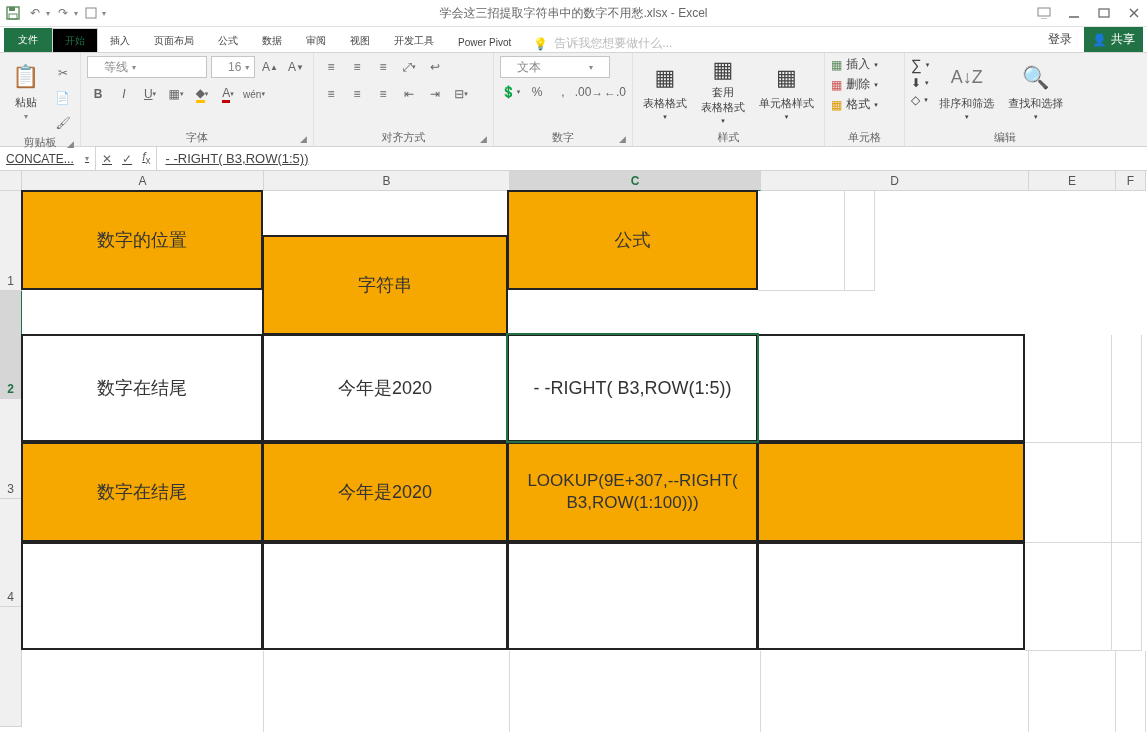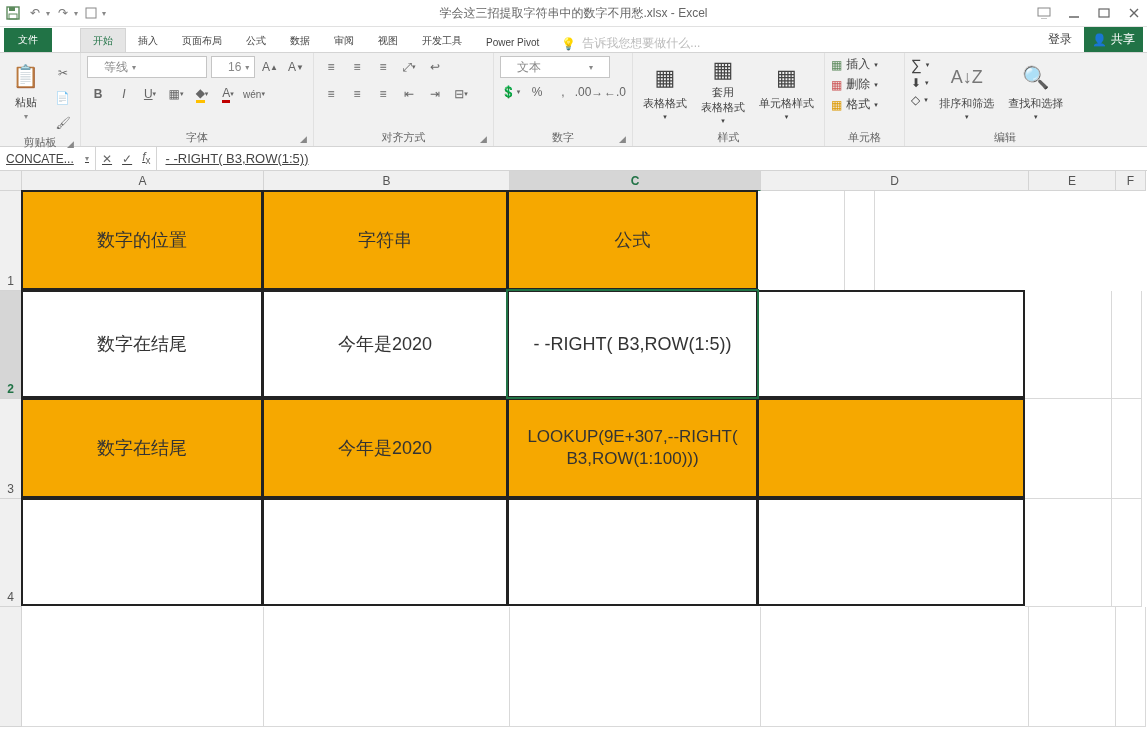--- a/index.html
+++ b/index.html
@@ -9,21 +9,21 @@
 .qat .qat-left { display: flex; gap: 4px; align-items: center; }
 .qat .qat-icon { width: 18px; height: 18px; display: flex; align-items: center; justify-content: center; color: #777; }
 .qat .dd-arrow { font-size: 8px; color: #888; margin-left: -2px; }
 .qat .title { position: absolute; left: 0; right: 0; text-align: center; font-size: 12px; color: #666; pointer-events: none; }
 .qat .win-controls { margin-left: auto; display: flex; gap: 12px; align-items: center; color: #777; }
 .qat .win-controls .wc { width: 18px; height: 18px; display: flex; align-items: center; justify-content: center; }
 
 .tabs { height: 25px; background: #fff; display: flex; align-items: flex-end; padding: 0 4px; position: relative; }
 .tab { padding: 5px 12px 4px; font-size: 10px; color: #444; cursor: pointer; }
 .tab.file { background: #217346; color: #fff; padding: 5px 14px; }
-.tab.active { color: #217346; background:#e5e5e5; border:1px solid #d4d4d4; border-bottom:none;margin-left:28px; }
+.tab.active { color: #217346; background:#000000; border:1px solid #d4d4d4; border-bottom:none; }
 .tab-hint { display: flex; align-items: center; gap: 6px; margin-left: 10px; color: #bbb; font-size: 12px; }
 .tab-hint .bulb { color: #cfcfcf; }
 .right-links { margin-left: auto; display: flex; align-items: center; gap: 4px; }
 .right-links .login { font-size: 12px; padding: 4px 8px; }
 .right-links .share { background: #217346; color: #fff; padding: 4px 8px; font-size: 12px; display: flex; align-items: center; gap: 4px; }
 
 .ribbon { height: 95px; background: #f1f1f1; border-top: 1px solid #d4d4d4; border-bottom: 1px solid #d4d4d4; display: flex; }
 .group { border-right: 1px solid #e1e1e1; padding: 3px 6px 1px; display: flex; flex-direction: column; justify-content: space-between; }
 .group-body { display: flex; align-items: flex-start; gap: 6px; flex: 1; }
 .group-label { text-align: center; font-size: 11px; color: #666; padding-top: 1px; position: relative; }
@@ -342,21 +342,21 @@
   <div class="row-headers">
       <div class="rh" style="height: 100px;">1</div>
       <div class="rh active" style="height: 108px;">2</div>
       <div class="rh" style="height: 100px;">3</div>
       <div class="rh" style="height: 108px;">4</div>
       <div class="rh" style="height: 120px;"></div>
     </div>
   <div class="grid">
       <div class="grow">
         <div class="cell orange thick-border" style="width: 242px; height: 100px; text-align: right;">数字的位置</div>
-        <div class="cell orange thick-border" style="width: 246px; height: 100px;">字符串</div>
+        <div class="cell orange thick-border" style="width: 246px; height: 100px; margin-top: 44px;">字符串</div>
         <div class="cell orange thick-border" style="width: 251px; height: 100px;">公式</div>
         <div class="cell " style="width: 87px; height: 100px;"></div>
         <div class="cell " style="width: 30px; height: 100px;"></div>
       </div>
       <div class="grow">
         <div class="cell thick-border" style="width: 242px; height: 108px;">数字在结尾</div>
         <div class="cell thick-border" style="width: 246px; height: 108px;">今年是2020</div>
         <div class="cell thick-border editing" style="width: 251px; height: 108px;">- -RIGHT( B3,ROW(1:5))</div>
         <div class="cell thick-border" style="width: 268px; height: 108px;"></div>
         <div class="cell " style="width: 87px; height: 108px;"></div>

